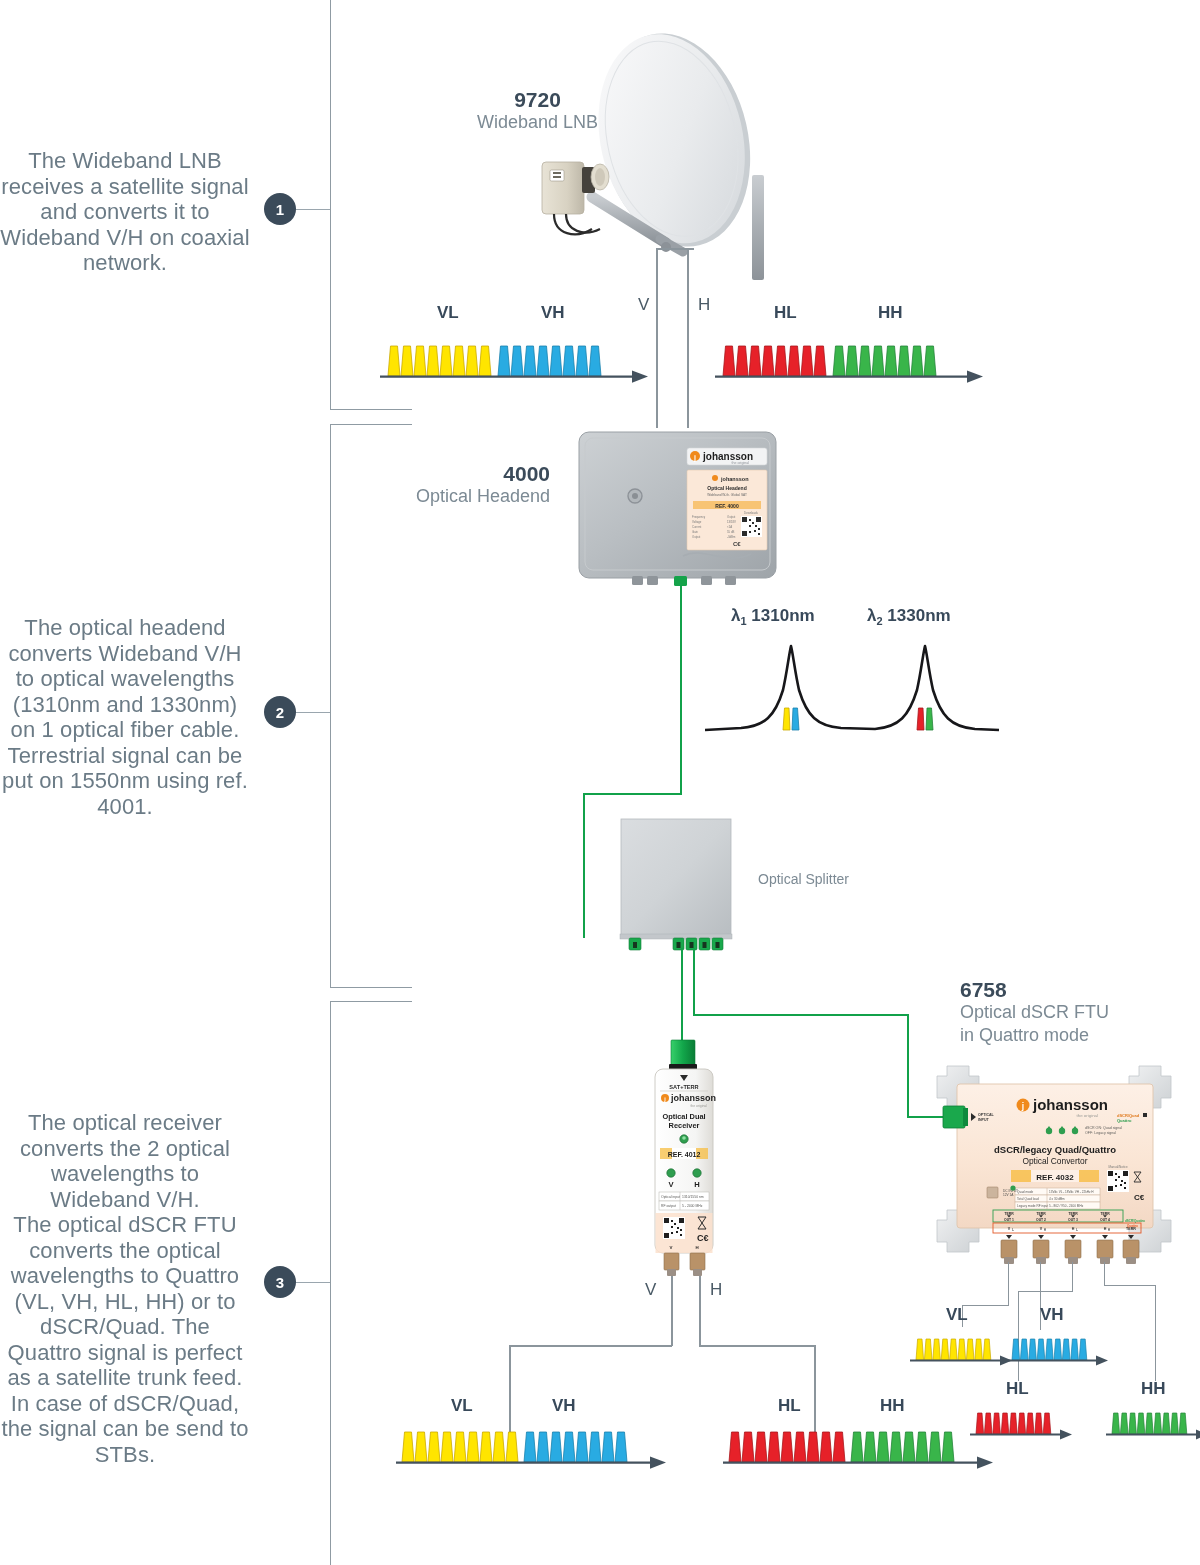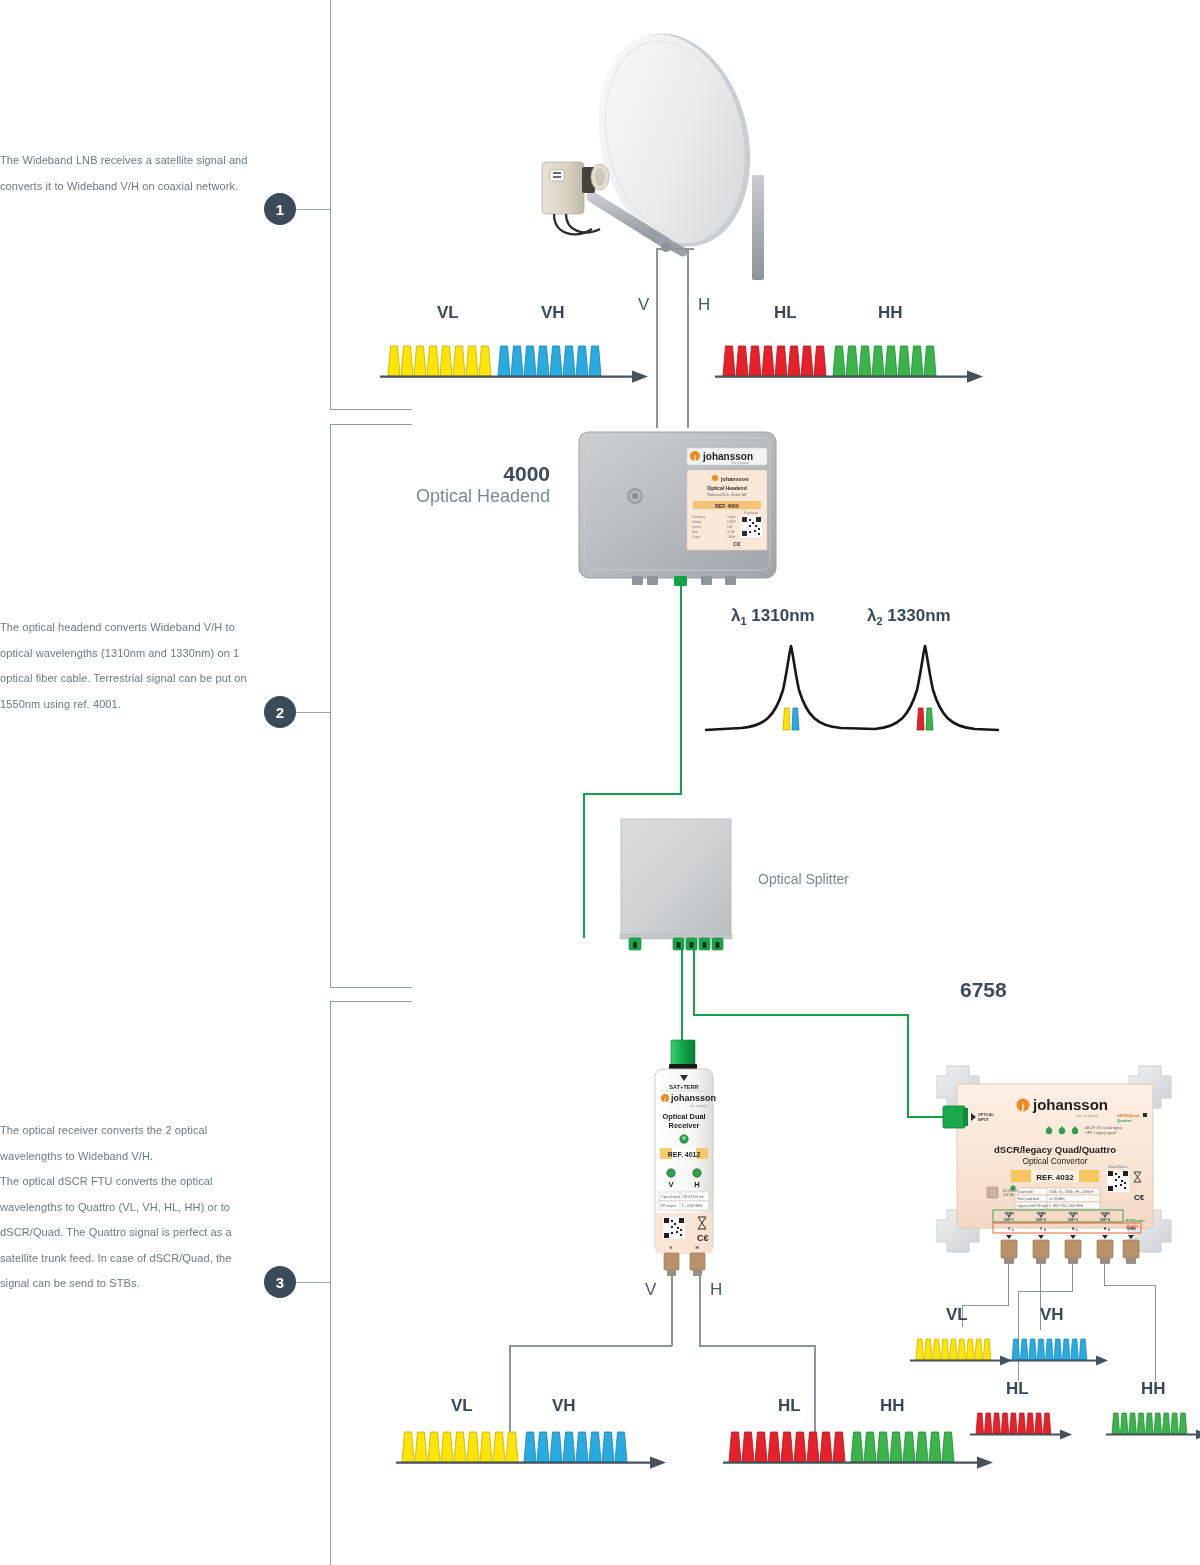--- a/index.html
+++ b/index.html
@@ -11,26 +11,27 @@
   #page {
     position: relative;
     width: 1200px;
     height: 1565px;
     background: #ffffff;
     overflow: hidden;
   }
   .desc {
     position: absolute;
     width: 250px;
-    font-size: 11px;
+    font-size: 22px;
     line-height: 25.5px;
     color: #6b7b86;
     font-family: "Liberation Sans", sans-serif;
     letter-spacing: 0.1px;
     white-space: pre-line;
+    text-align: center;
   }
   .step-badge {
     position: absolute;
     width: 32px; height: 32px;
     border-radius: 50%;
     background: #3b4b5a;
     color: #ffffff;
     font-size: 15px;
     font-weight: bold;
     display: flex;
@@ -113,25 +114,29 @@
   <div class="spine" style="left:330px; top:1001px; width:1.4px; height:564px;"></div>
 
   <div class="desc" style="left:0px; top:148px;">The Wideband LNB receives a satellite signal and converts it to Wideband V/H on coaxial network.</div>
   <div class="step-badge" style="left:264px; top:193px;">1</div>
   <div class="badge-stem" style="left:296px; top:209px; width:34px;"></div>
 
   <div class="desc" style="left:0px; top:615px;">The optical headend converts Wideband V/H to optical wavelengths (1310nm and 1330nm) on 1 optical fiber cable. Terrestrial signal can be put on 1550nm using ref. 4001.</div>
   <div class="step-badge" style="left:264px; top:696px;">2</div>
   <div class="badge-stem" style="left:296px; top:712px; width:34px;"></div>
 
-  <div class="desc" style="left:0px; top:1110px;margin-top:8px;">The optical receiver converts the 2 optical wavelengths to Wideband V/H.
+  <div class="desc" style="left:0px; top:1110px;">The optical receiver converts the 2 optical wavelengths to Wideband V/H.
 The optical dSCR FTU converts the optical wavelengths to Quattro (VL, VH, HL, HH) or to dSCR/Quad. The Quattro signal is perfect as a satellite trunk feed. In case of dSCR/Quad, the signal can be send to STBs.</div>
   <div class="step-badge" style="left:264px; top:1266px;">3</div>
   <div class="badge-stem" style="left:296px; top:1282px; width:34px;"></div>
 
+  <div class="dev-title" style="left:455px; top:88px; width:165px; text-align:center;">
+    <span class="num">9720</span>
+    <span class="sub">Wideband LNB</span>
+  </div>
 
   <svg style="position:absolute; left:520px; top:25px;" width="290" height="275" viewBox="0 0 290 275">
     <defs>
       <linearGradient id="dishGrad" x1="0" y1="0" x2="1" y2="1">
         <stop offset="0%" stop-color="#fbfbfc"></stop>
         <stop offset="55%" stop-color="#e9ebed"></stop>
         <stop offset="100%" stop-color="#d2d6da"></stop>
       </linearGradient>
       <linearGradient id="armGrad" x1="0" y1="0" x2="0" y2="1">
         <stop offset="0%" stop-color="#c9cdd1"></stop>
@@ -511,20 +516,22 @@
         <path d="M193 38 L195.5 8 L202.5 8 L205 38 Z"></path>
       <path d="M206 38 L208.5 8 L215.5 8 L218 38 Z"></path>
         <path d="M219 38 L221.5 8 L228.5 8 L231 38 Z"></path>
     </g>
     <line x1="0" y1="38.6" x2="254" y2="38.6" stroke="#44525e" stroke-width="2.2"></line>
     <path d="M254 32.5 L270 38.6 L254 44.7 Z" fill="#44525e"></path>
   </svg>
 
   <div class="dev-title" style="left:960px; top:978px; width:230px;">
     <span class="num">6758</span>
+    <span class="sub" style="white-space:pre-line;">Optical dSCR FTU
+in Quattro mode</span>
   </div>
 
   <svg style="position:absolute; left:935px; top:1062px;" width="250" height="205" viewBox="0 0 250 205">
     <defs>
       <linearGradient id="ftuGrad" x1="0" y1="0" x2="0" y2="1">
         <stop offset="0%" stop-color="#fdf0e6"></stop>
         <stop offset="55%" stop-color="#fae5d4"></stop>
         <stop offset="100%" stop-color="#f3d8c4"></stop>
       </linearGradient>
       <linearGradient id="clipGrad" x1="0" y1="0" x2="1" y2="1">

